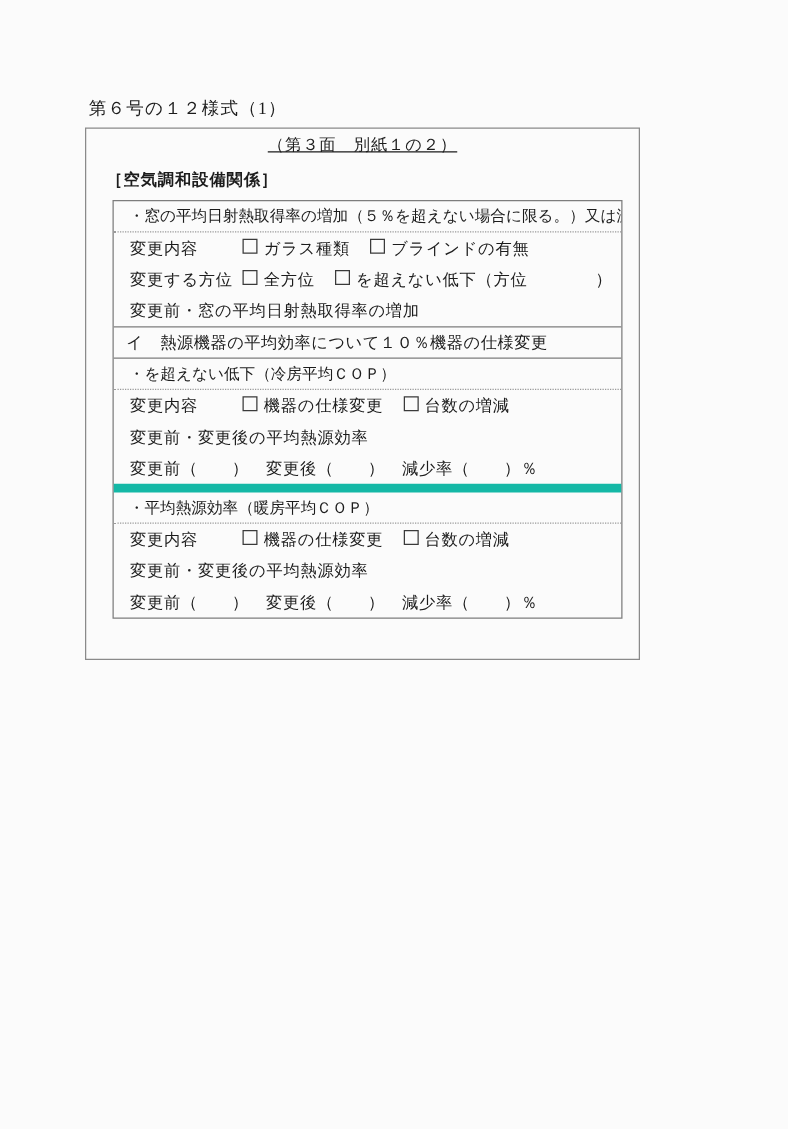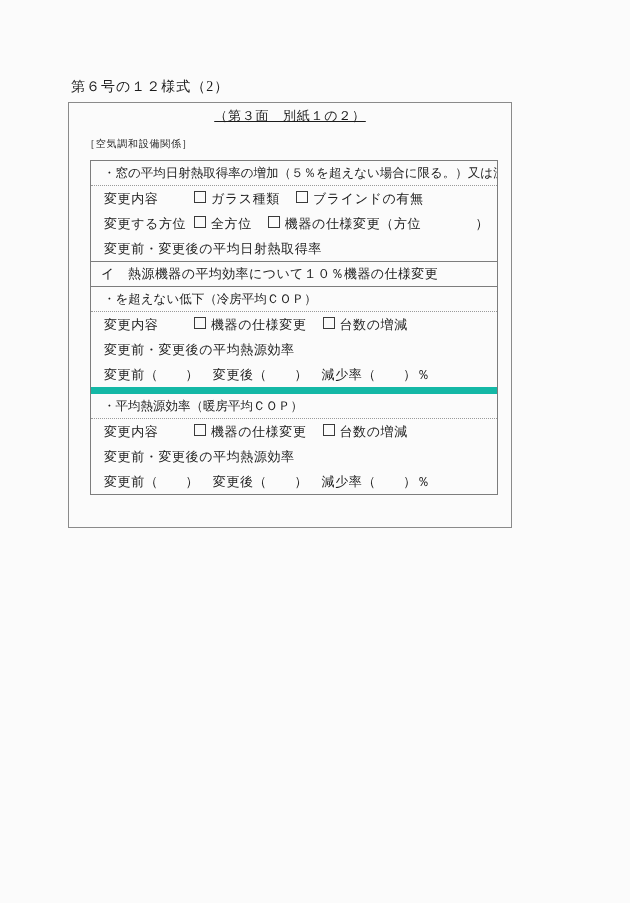--- a/index.html
+++ b/index.html
@@ -37,24 +37,25 @@
     text-align: center;
     font-size: 13px;
     letter-spacing: 0.75px;
     line-height: 14px;
     white-space: nowrap;
     text-decoration: underline;
   }
   .section-label {
     margin-top: 14px;
     padding-left: 16px;
-    font-size: 10px;
+    font-size: 13px;
     letter-spacing: 0.75px;
     line-height: 14px;
     white-space: nowrap;
+    font-weight: bold;
   }
   .inner-table {
     margin-top: 9px;
     margin-left: 21px;
     width: 406px;
     border: 1px solid #7d7d7d;
     background: transparent;
   }
   .sec-header {
     height: 24px;
@@ -106,40 +107,40 @@
     border-bottom: 1px solid #7d7d7d;
     white-space: nowrap;
   }
   .section + .section-after-band {
     border-top: 7px solid #14b8a6;
   }
 </style>
 </head>
 <body>
 
-<div class="page-title">第６号の１２様式（2）</div>
+<div class="page-title">第６号の１２様式（1）</div>
 
 <div class="outer-box">
 
   <div class="sheet-header">（第３面　別紙１の２）</div>
 
   <div class="section-label">［空気調和設備関係］</div>
 
   <div class="inner-table">
 
     <div class="section">
       <div class="sec-header">・窓の平均日射熱取得率の増加（５％を超えない場合に限る。）又は減少</div>
       <div class="sec-body">
         <div class="form-row">
           <span class="row-label">変更内容</span><span class="opt"><span class="cb"></span><span>ガラス種類</span></span><span class="opt"><span class="cb"></span><span>ブラインドの有無</span></span>
         </div>
         <div class="form-row">
-          <span class="row-label">変更する方位</span><span class="opt"><span class="cb"></span><span>全方位</span></span><span class="opt"><span class="cb"></span><span>機器の仕様変更（方位　　　　）</span></span>
+          <span class="row-label">変更する方位</span><span class="opt"><span class="cb"></span><span>全方位</span></span><span class="opt"><span class="cb"></span><span>を超えない低下（方位　　　　）</span></span>
         </div>
-        <div class="form-row">変更前・変更後の平均日射熱取得率</div>
+        <div class="form-row">変更前・窓の平均日射熱取得率の増加</div>
       </div>
     </div>
 
     <div class="band">イ　熱源機器の平均効率について１０％機器の仕様変更</div>
 
     <div class="section">
       <div class="sec-header">・を超えない低下（冷房平均ＣＯＰ）</div>
       <div class="sec-body">
         <div class="form-row">
           <span class="row-label">変更内容</span><span class="opt"><span class="cb"></span><span>機器の仕様変更</span></span><span class="opt"><span class="cb"></span><span>台数の増減</span></span>

